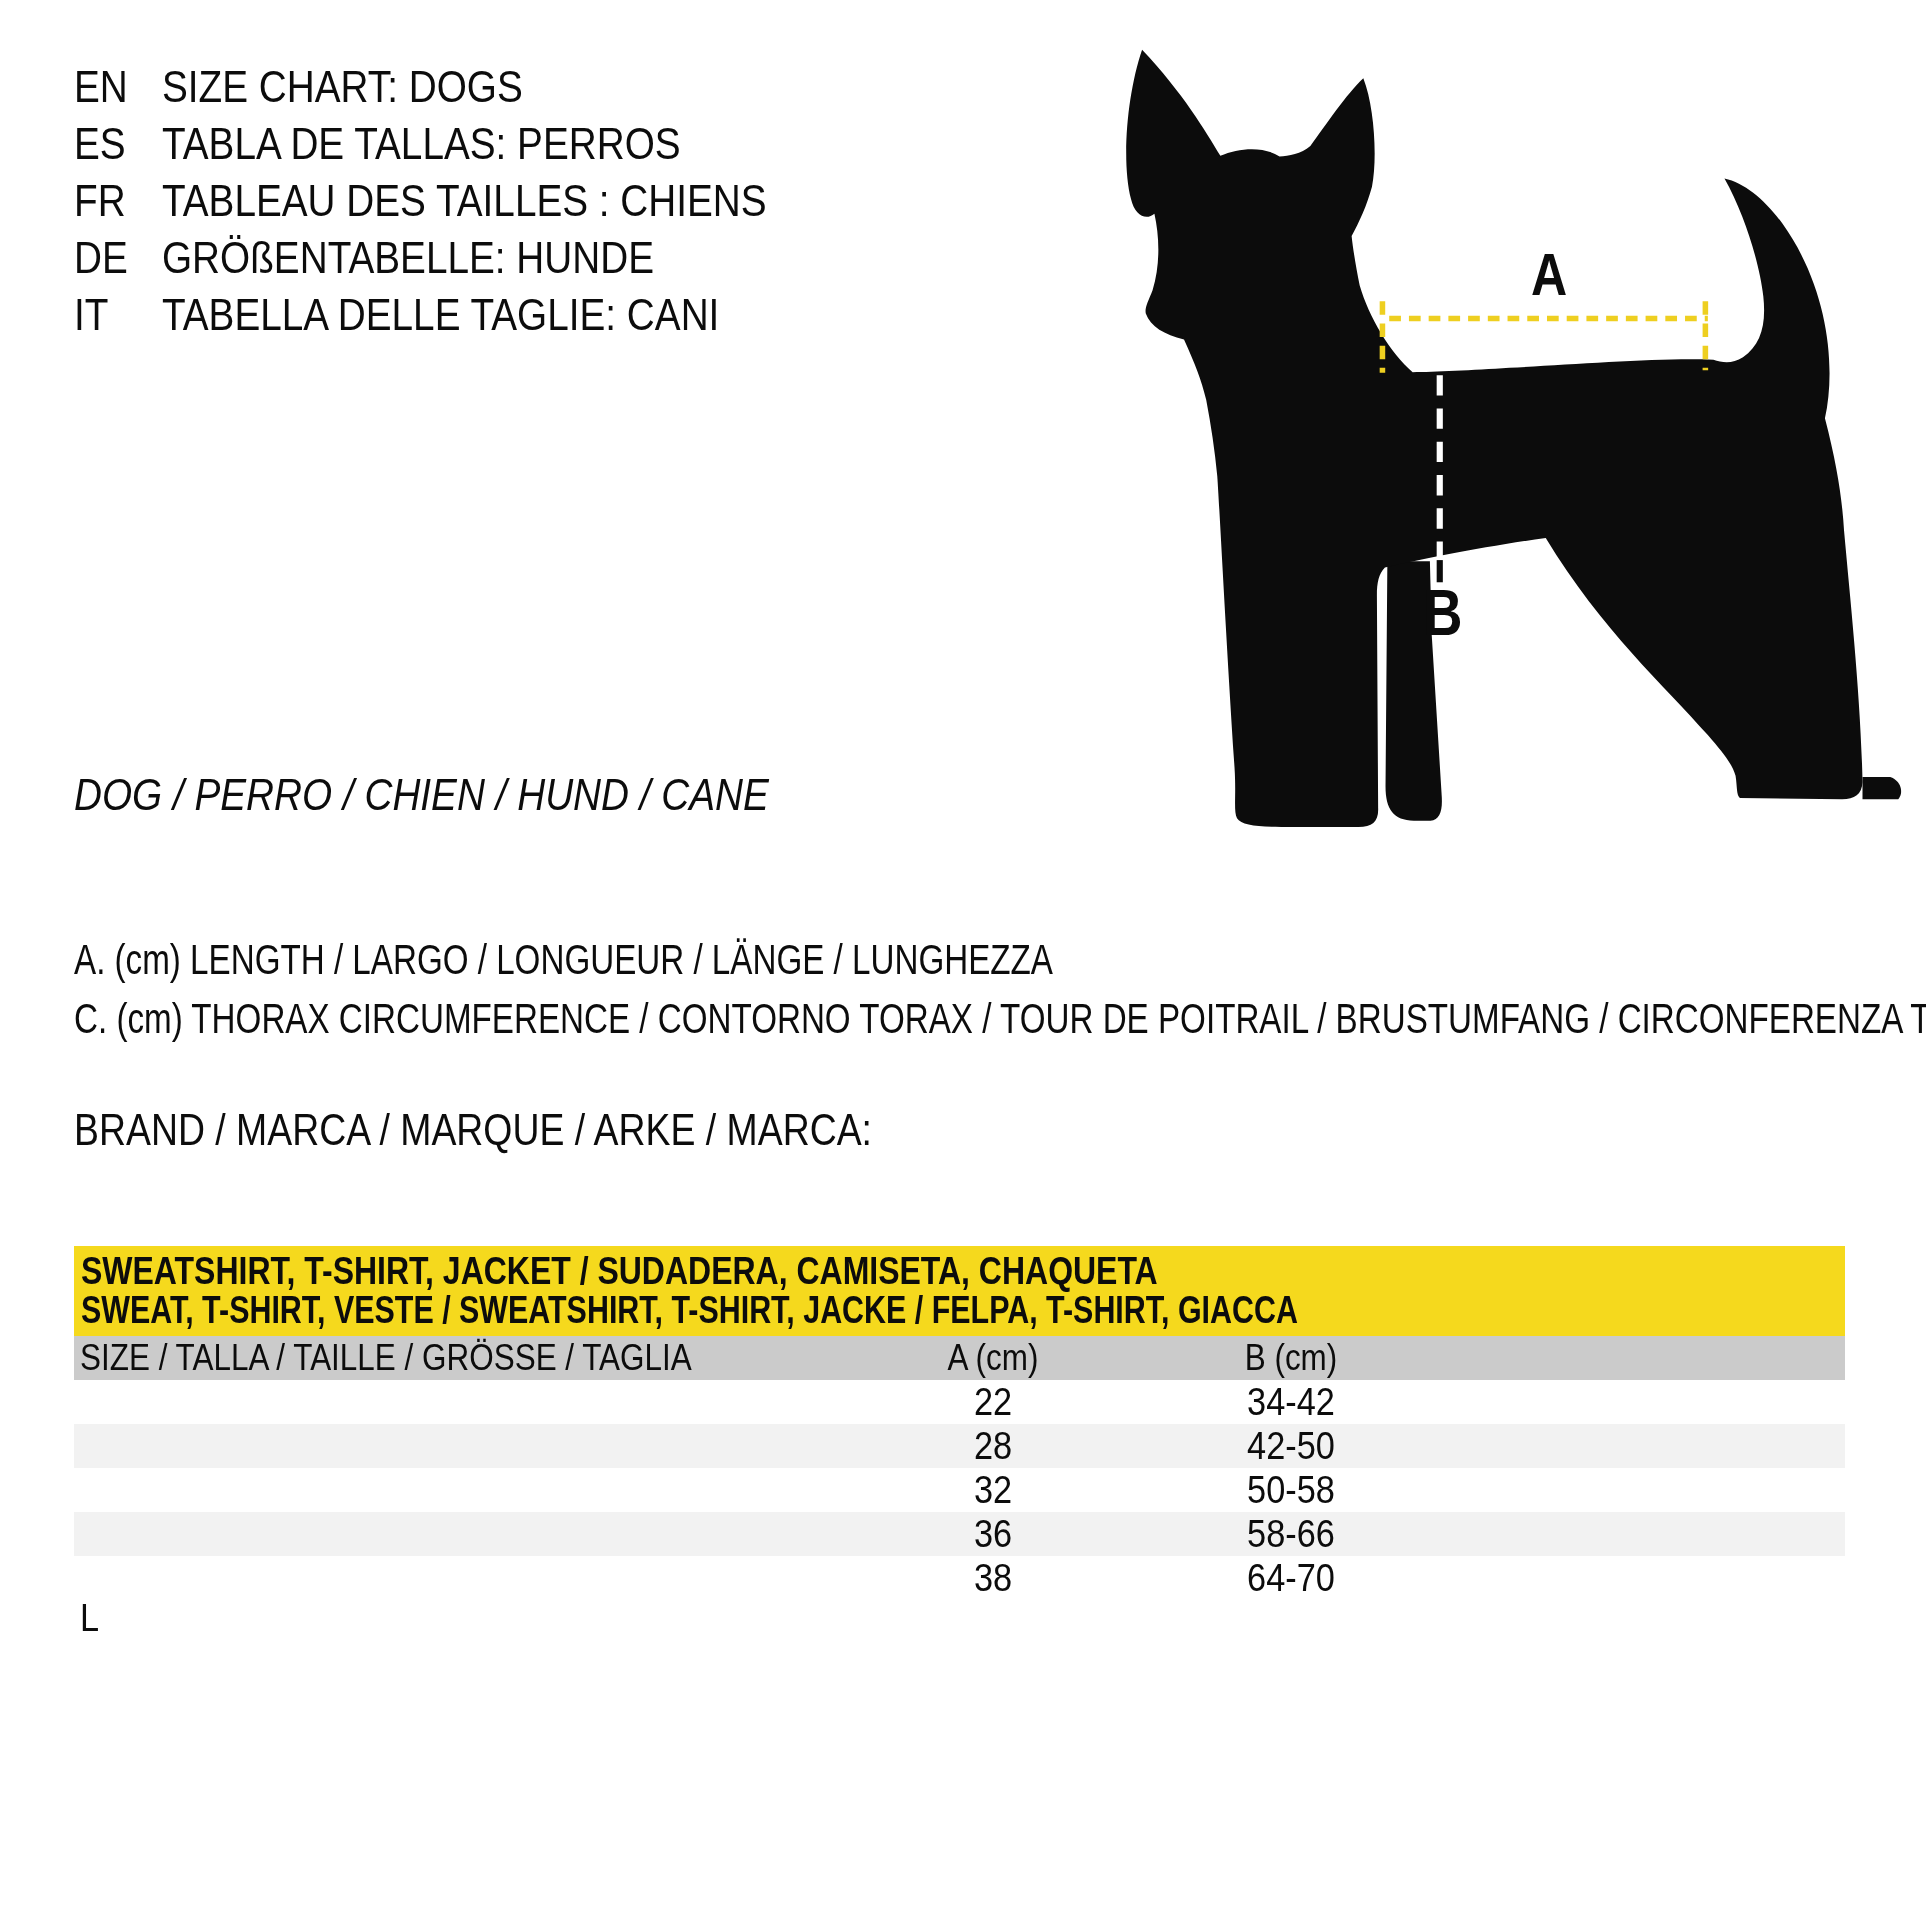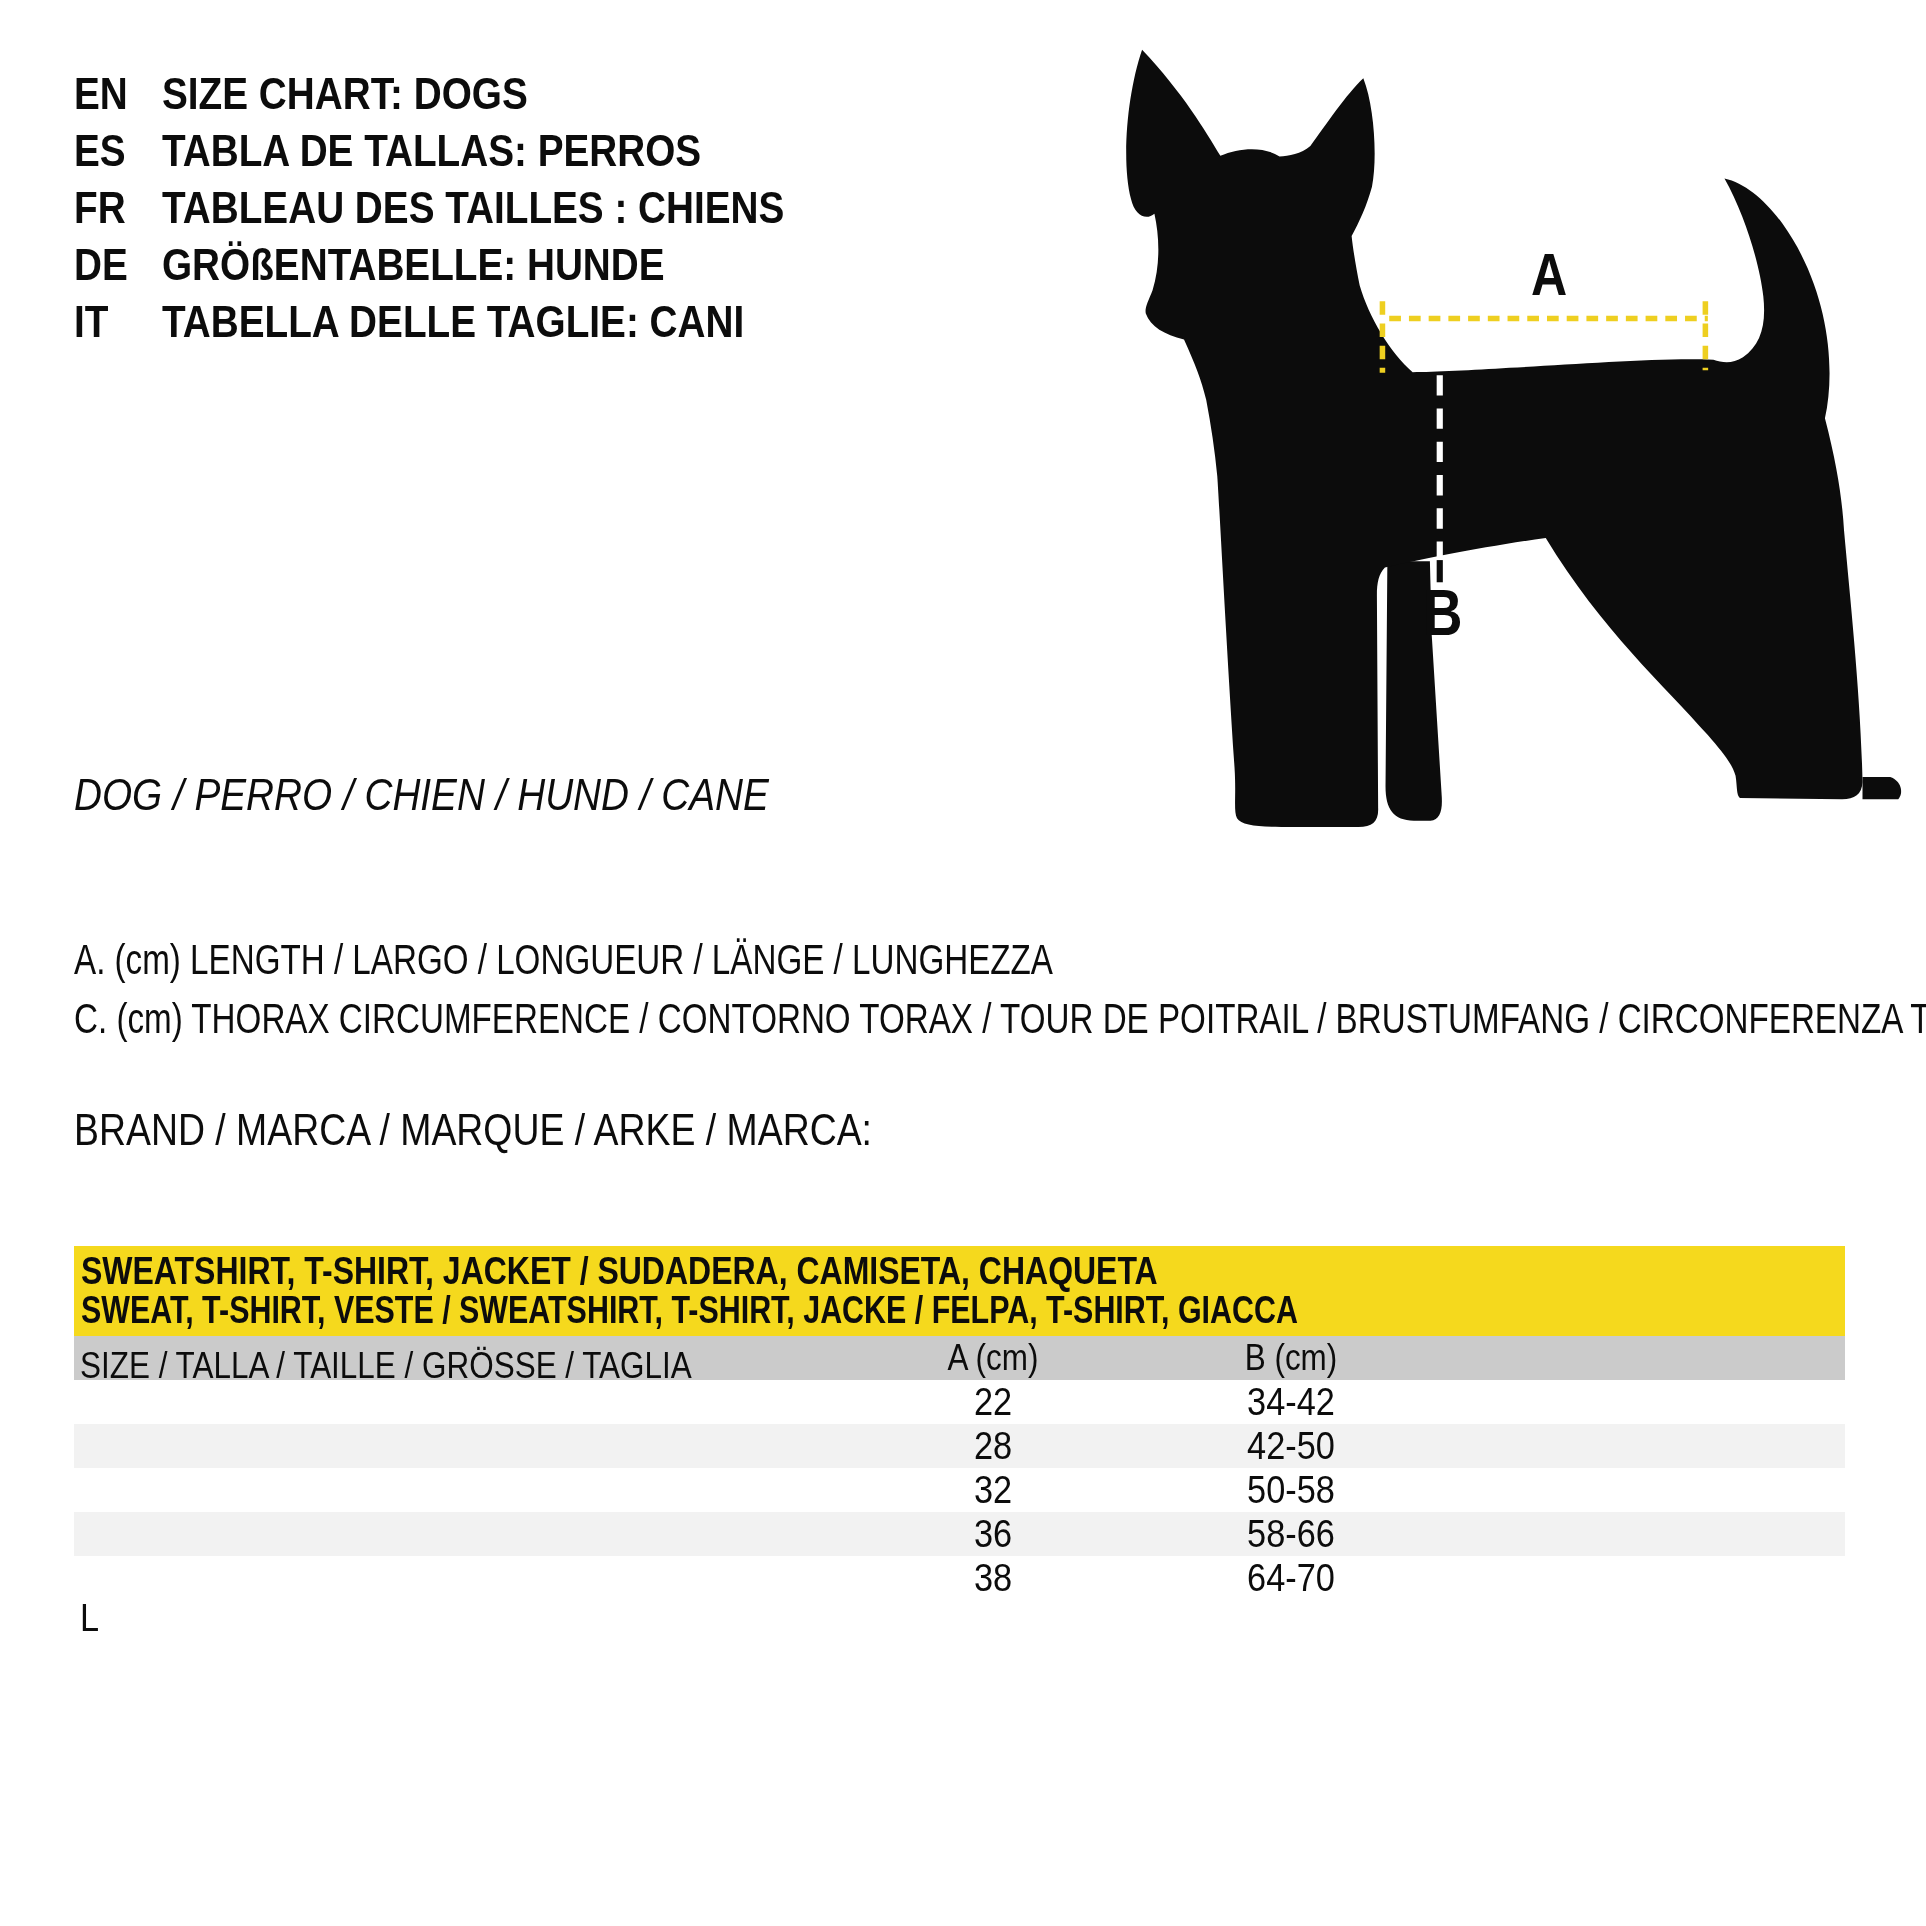--- a/index.html
+++ b/index.html
@@ -12,21 +12,21 @@
   *{margin:0;padding:0;box-sizing:border-box;}
   html,body{background:#ffffff;}
   body{
     width:1926px;height:1926px;position:relative;overflow:hidden;
     font-family:"Liberation Sans", sans-serif;color:var(--ink);
   }
   .cx{display:inline-block;white-space:nowrap;transform-origin:0 50%;}
 
   
   .lang-block{position:absolute;left:74px;top:62px;}
-  .lang-row{display:flex;height:57px;align-items:flex-end;font-size:44px;font-weight:bold;}
+  .lang-row{display:flex;height:57px;align-items:flex-start;font-size:44px;}
   .lang-code{width:88px;flex:0 0 88px;}
   .lang-label .cx, .lang-code .cx{transform:scaleX(.88);}
 
   
   .dog-wrap{position:absolute;left:1078px;top:18.5px;width:848px;height:848px;}
   .dog-wrap svg{position:absolute;left:0;top:0;width:100%;height:100%;}
   .diagram-label{position:absolute;font-weight:700;transform:translateX(-50%) scaleX(.85);white-space:nowrap;}
   .label-a{left:471px;top:227px;font-size:59px;line-height:1;}
   .label-b{left:365px;top:562px;font-size:64px;line-height:1;}
 
@@ -41,21 +41,21 @@
   .brand-line{position:absolute;left:74px;top:1108px;font-size:44px;line-height:1;}
   .brand-line .cx{transform:scaleX(.85);}
 
   
   .size-table{position:absolute;left:74px;top:1246px;width:1771px;}
   .banner{background:var(--yellow);height:90px;padding:5px 0 0 7.4px;}
   .banner div{font-size:39px;font-weight:700;line-height:39px;}
   .banner .b1 .cx{transform:scaleX(.82);}
   .banner .b2 .cx{transform:scaleX(.78);}
   .thead{position:relative;background:var(--header-gray);height:44px;font-size:37px;}
-  .thead .size-h{position:absolute;left:6.2px;top:0;line-height:44px;margin-top:8px;}
+  .thead .size-h{position:absolute;left:6.2px;top:0;line-height:44px;}
   .thead .size-h .cx{transform:scaleX(.85);}
   .t-row{position:relative;height:44px;font-size:39px;background:#fff;}
   .t-row.alt{background:var(--stripe-gray);}
   .cell-size{position:absolute;left:6.2px;top:0;line-height:44px;margin-top:40px;}
   .cell-size .cx{transform:scaleX(.88);}
   .col-a{position:absolute;left:919px;top:0;line-height:44px;transform:translateX(-50%) scaleX(.88);white-space:nowrap;}
   .col-b{position:absolute;left:1217px;top:0;line-height:44px;transform:translateX(-50%) scaleX(.88);white-space:nowrap;}
   .thead .col-a,.thead .col-b{line-height:44px;transform:translateX(-50%) scaleX(.85);}
 </style>
 </head>

